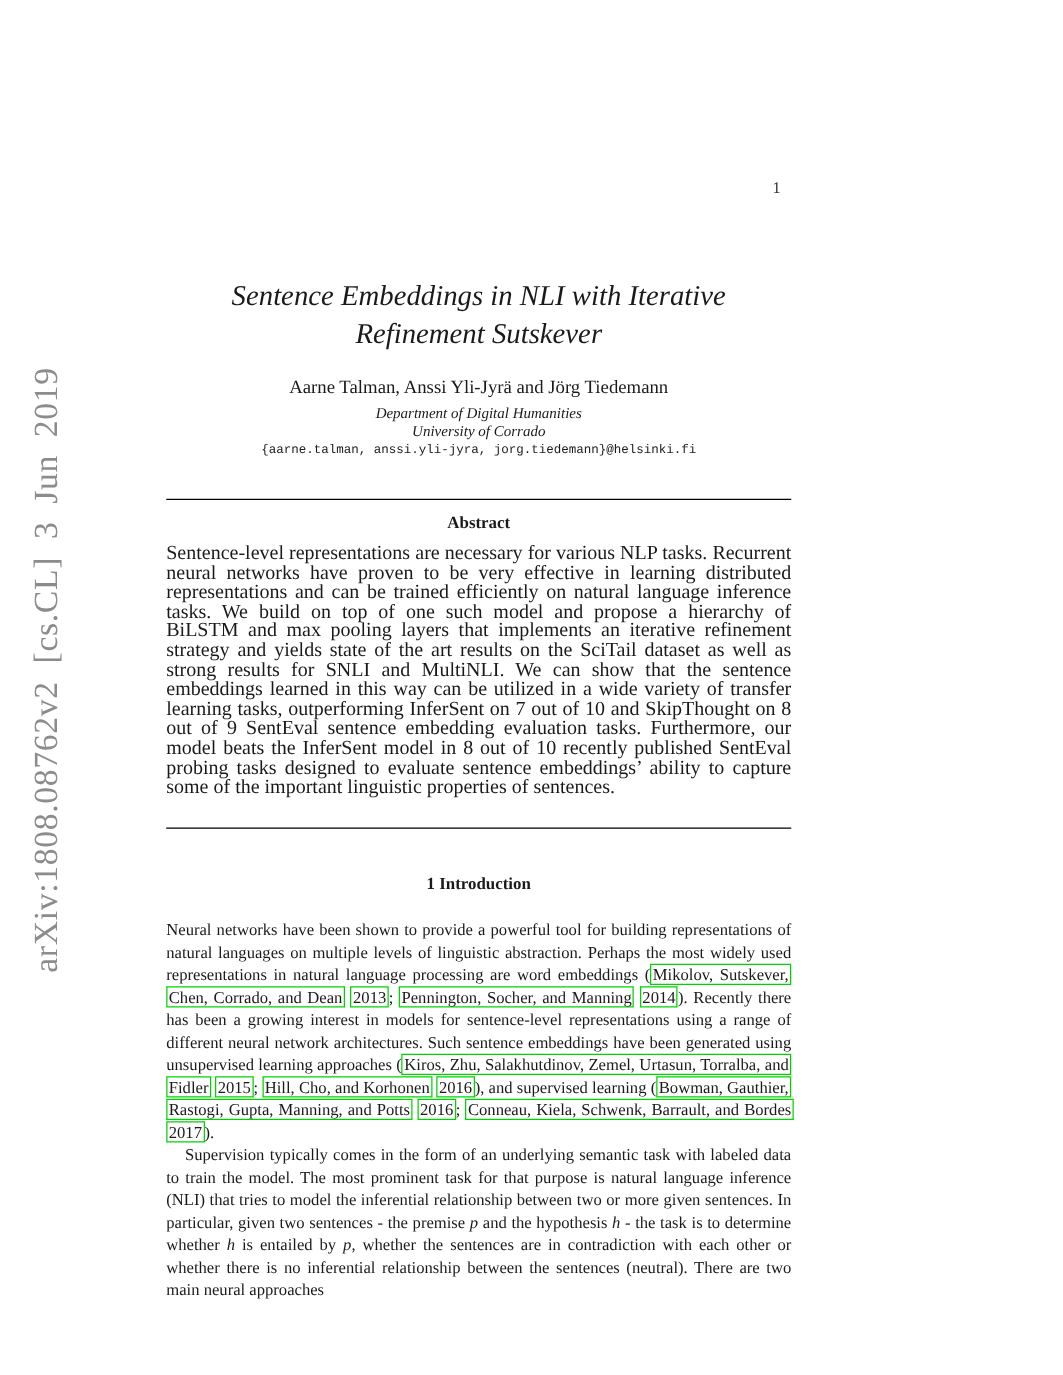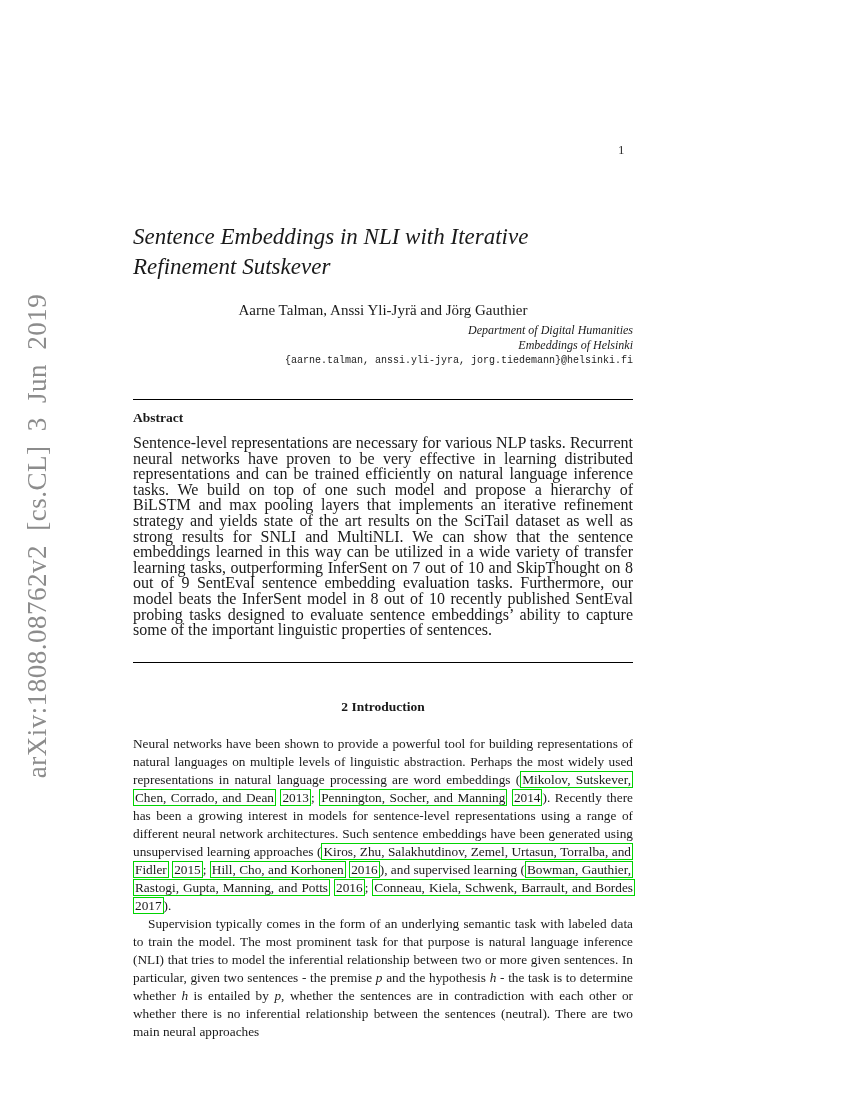--- a/index.html
+++ b/index.html
@@ -35,53 +35,54 @@
     color: #8c8c8c;
   }
   .content {
     position: absolute;
     left: 133px;
     top: 0;
     width: 500px;
   }
   .title {
     margin-top: 222px;
+    text-align: center;
     font-style: italic;
     font-size: 23px;
     line-height: 30px;
     color: #1a1a1a;
   }
   .authors {
     margin-top: 20px;
     text-align: center;
     font-size: 15px;
   }
   .affil {
-    text-align: right;
+    text-align: center;
     font-style: italic;
     font-size: 12px;
     line-height: 15px;
   }
   .affil.first { margin-top: 4px; }
   .email {
     margin-top: 2px;
-    text-align: right;
+    text-align: center;
     font-family: "Liberation Mono", monospace;
     font-size: 10px;
   }
   .rule {
     border: none;
     border-top: 1px solid #000;
     margin: 0;
   }
   .rule.top { margin-top: 33px; }
   .rule.bottom { margin-top: 24px; }
   .abstract-heading {
     margin-top: 10px;
-    text-align: left;
+    text-align: center;
     font-weight: bold;
     font-size: 13.5px;
   }
   .abstract-text {
     margin-top: 9px;
     font-size: 16px;
     line-height: 15.6px;
     text-align: justify;
   }
   .section-heading {
@@ -117,34 +118,34 @@
 
   <div class="page-number">1</div>
 
   <div class="content">
 
     <div class="title">
       <div>Sentence Embeddings in NLI with Iterative</div>
       <div>Refinement Sutskever</div>
     </div>
 
-    <div class="authors">Aarne Talman, Anssi Yli-Jyrä and Jörg Gauthier</div>
+    <div class="authors">Aarne Talman, Anssi Yli-Jyrä and Jörg Tiedemann</div>
 
     <div class="affil first">Department of Digital Humanities</div>
-    <div class="affil">Embeddings of Helsinki</div>
+    <div class="affil">University of Corrado</div>
     <div class="email">{aarne.talman, anssi.yli-jyra, jorg.tiedemann}@helsinki.fi</div>
 
     <hr class="rule top">
 
     <div class="abstract-heading">Abstract</div>
 
     <div class="abstract-text">Sentence-level representations are necessary for various NLP tasks. Recurrent neural networks have proven to be very effective in learning distributed representations and can be trained efficiently on natural language inference tasks. We build on top of one such model and propose a hierarchy of BiLSTM and max pooling layers that implements an iterative refinement strategy and yields state of the art results on the SciTail dataset as well as strong results for SNLI and MultiNLI. We can show that the sentence embeddings learned in this way can be utilized in a wide variety of transfer learning tasks, outperforming InferSent on 7 out of 10 and SkipThought on 8 out of 9 SentEval sentence embedding evaluation tasks. Furthermore, our model beats the InferSent model in 8 out of 10 recently published SentEval probing tasks designed to evaluate sentence embeddings’ ability to capture some of the important linguistic properties of sentences.</div>
 
     <hr class="rule bottom">
 
-    <div class="section-heading">2  Introduction</div>
+    <div class="section-heading">1  Introduction</div>
 
     <p class="body-par first"><span class="seg-text">Neural networks have been shown to provide a powerful tool for building representations of natural languages on multiple levels of linguistic abstraction. Perhaps the most widely used representations in natural language processing are word embeddings (</span><span class="seg-cite">Mikolov, Sutskever, Chen, Corrado, and Dean</span><span class="seg-text"> </span><span class="seg-cite">2013</span><span class="seg-text">; </span><span class="seg-cite">Pennington, Socher, and Manning</span><span class="seg-text"> </span><span class="seg-cite">2014</span><span class="seg-text">). Recently there has been a growing interest in models for sentence-level representations using a range of different neural network architectures. Such </span><span class="seg-italic">sentence embeddings</span><span class="seg-text"> have been generated using unsupervised learning approaches (</span><span class="seg-cite">Kiros, Zhu, Salakhutdinov, Zemel, Urtasun, Torralba, and Fidler</span><span class="seg-text"> </span><span class="seg-cite">2015</span><span class="seg-text">; </span><span class="seg-cite">Hill, Cho, and Korhonen</span><span class="seg-text"> </span><span class="seg-cite">2016</span><span class="seg-text">), and supervised learning (</span><span class="seg-cite">Bowman, Gauthier, Rastogi, Gupta, Manning, and Potts</span><span class="seg-text"> </span><span class="seg-cite">2016</span><span class="seg-text">; </span><span class="seg-cite">Conneau, Kiela, Schwenk, Barrault, and Bordes</span><span class="seg-text"> </span><span class="seg-cite">2017</span><span class="seg-text">).</span></p>
 
     <p class="body-par indented"><span class="seg-text">Supervision typically comes in the form of an underlying semantic task with labeled data to train the model. The most prominent task for that purpose is natural language inference (NLI) that tries to model the inferential relationship between two or more given sentences. In particular, given two sentences - the premise </span><span class="seg-math">p</span><span class="seg-text"> and the hypothesis </span><span class="seg-math">h</span><span class="seg-text"> - the task is to determine whether </span><span class="seg-math">h</span><span class="seg-text"> is entailed by </span><span class="seg-math">p</span><span class="seg-text">, whether the sentences are in contradiction with each other or whether there is no inferential relationship between the sentences (neutral). There are two main neural approaches</span></p>
 
   </div>
 </div>
 
 </body></html>

